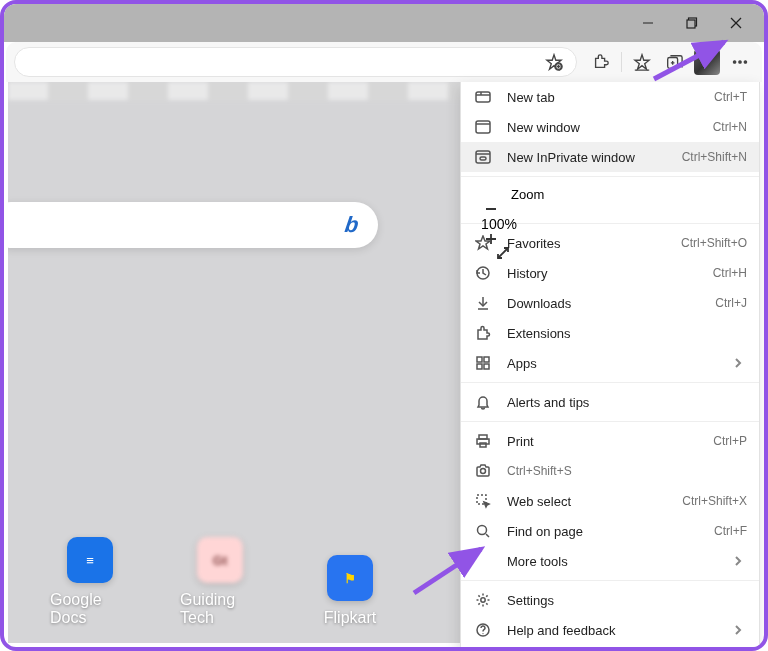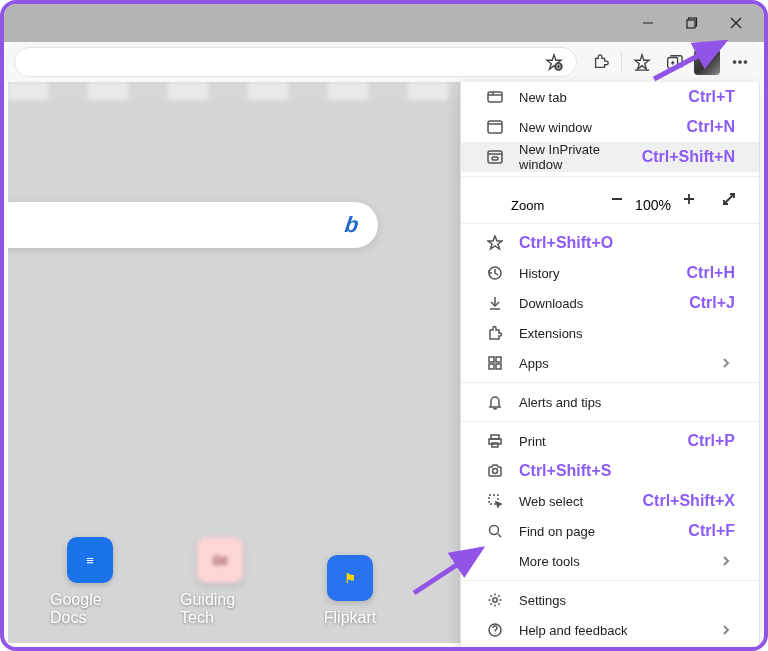--- a/index.html
+++ b/index.html
@@ -83,32 +83,32 @@
   .menu {
     position: absolute; top: 78px; right: 4px;
     width: 300px; background: #fff;
     border: 1px solid #e2e2e2; border-top: none;
     box-shadow: -2px 4px 14px rgba(0,0,0,0.12);
     border-bottom-left-radius: 6px;
   }
   .menu ul { list-style: none; }
   .menu li {
     display: flex; align-items: center;
-    padding: 0 24px; height: 30px;
+    padding: 0 12px; height: 30px;
     color: #222;
   }
   .menu li.hov { background: #f0f0f0; }
   .menu .mi { width: 20px; height: 20px; margin-right: 14px; display:flex;align-items:center;justify-content:center;}
   .menu .mi svg { width: 16px; height: 16px; stroke: #555; stroke-width: 1.5; fill: none; }
   .menu .lbl { flex: 1; font-size: 13px; }
-  .menu .sc { font-size: 16px; color: #8b5cf6; font-weight: bold; }
+  .menu .sc { font-size: 12px; color: #737373; }
   .menu .chev { width: 14px; }
   .menu .chev svg { width: 10px; height: 10px; stroke: #888; stroke-width: 2; fill: none; }
   .menu hr { border: none; border-top: 1px solid #eee; margin: 4px 0; }
-  .zoomrow { display: flex; align-items: flex-end; padding: 6px 16px; height: 38px; }
+  .zoomrow { display: flex; align-items: flex-start; padding: 6px 16px; height: 38px; flex-direction: column; }
   .zoomrow .lbl { margin-left: 34px; flex: 1; }
   .zbtn { width: 28px; height: 28px; display:flex;align-items:center;justify-content:center; border-radius:4px;}
   .zbtn svg { width: 14px; height: 14px; stroke:#333; stroke-width:1.8; fill:none;}
   .zval { width: 44px; text-align: center; font-size: 14px; }
   .zfs { margin-left: 12px; }
   
   .arrow {
     position: absolute; pointer-events: none;
   }
   .arrow svg { overflow: visible; }
@@ -264,20 +264,21 @@
       </span>
   </div>
   <hr>
   <ul>
     <li>
       <span class="mi">
           <svg viewBox="0 0 16 16">
             <polygon points="8,1 10,6 15,6 11,9 12.5,14 8,11 3.5,14 5,9 1,6 6,6"></polygon>
           </svg>
         </span>
+      <span class="lbl">Favorites</span>
       <span class="sc">Ctrl+Shift+O</span>
     </li>
     <li>
       <span class="mi">
           <svg viewBox="0 0 16 16">
             <circle cx="8" cy="8" r="6"></circle>
             <polyline points="8,4 8,8 11,10"></polyline>
             <polyline points="2,5 2,8 5,8" fill="none"></polyline>
           </svg>
         </span>

